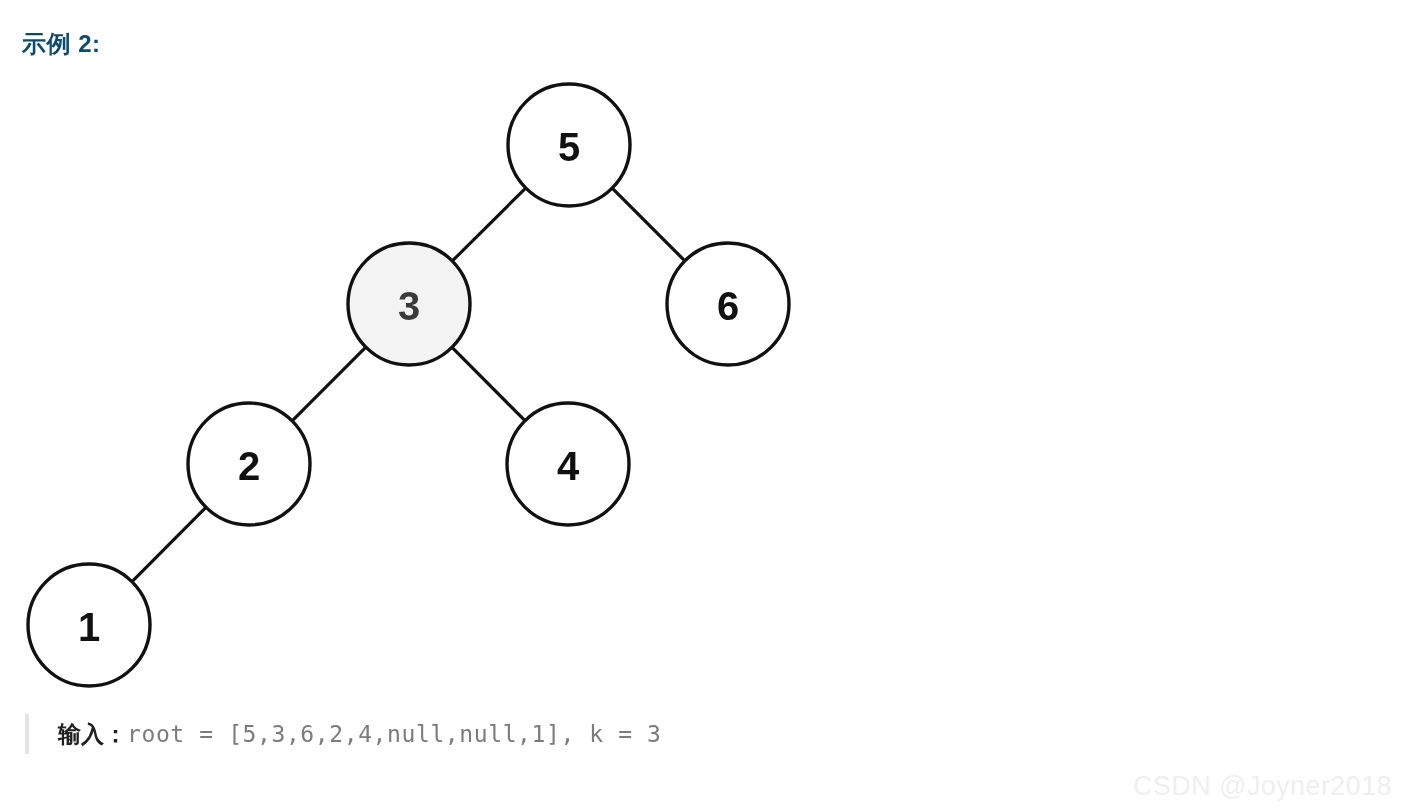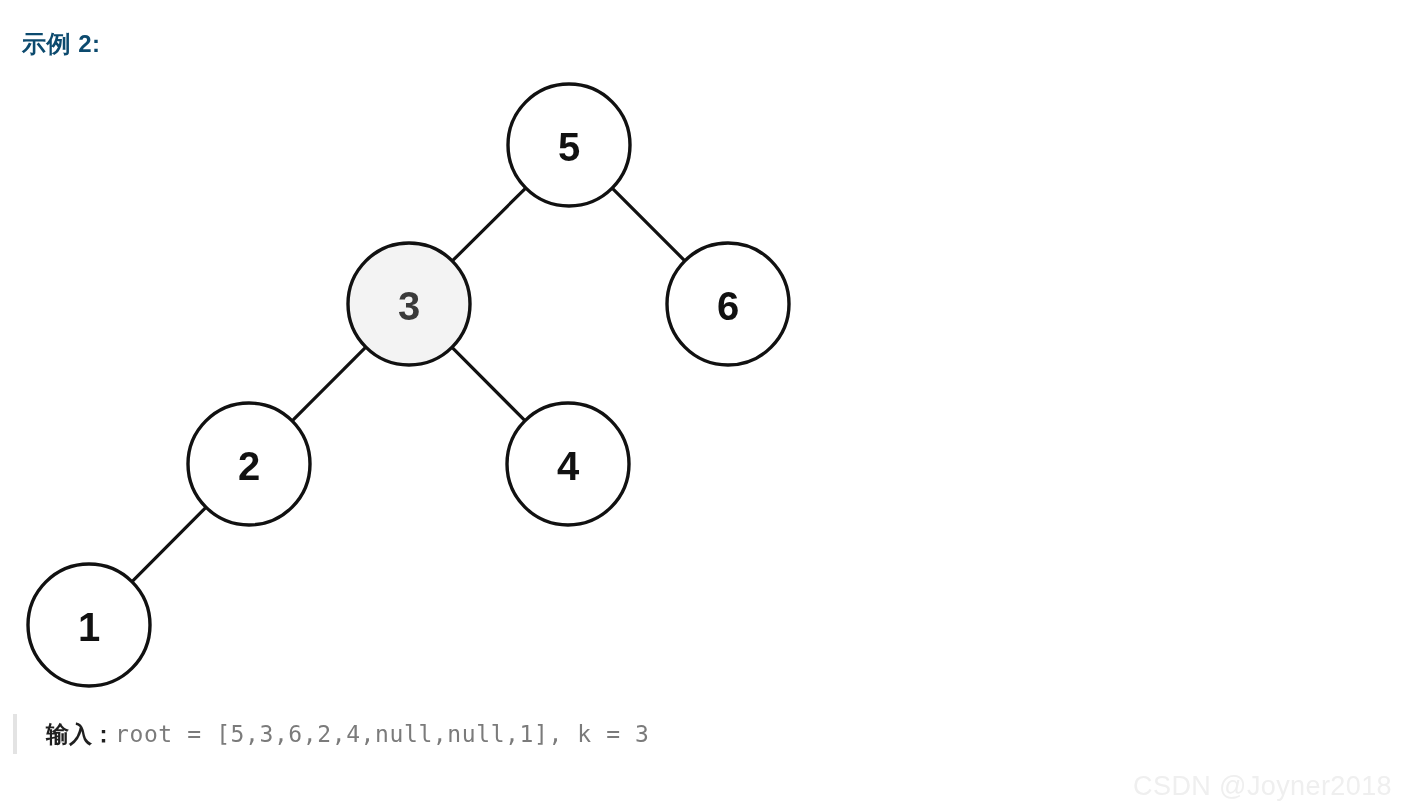--- a/index.html
+++ b/index.html
@@ -63,21 +63,21 @@
     text-anchor: middle;
     dominant-baseline: central;
   }
   .tree-node-label.muted {
     fill: #3a3a3a;
   }
 
   
   #io-block {
     position: absolute;
-    left: 13px;
+    left: 25px;
     top: 714px;
     width: 1000px;
     border-left: 4px solid #e3e3e3;
     padding-left: 29px;
     box-sizing: border-box;
   }
   .io-line {
     white-space: nowrap;
     line-height: 40px;
     height: 40px;

